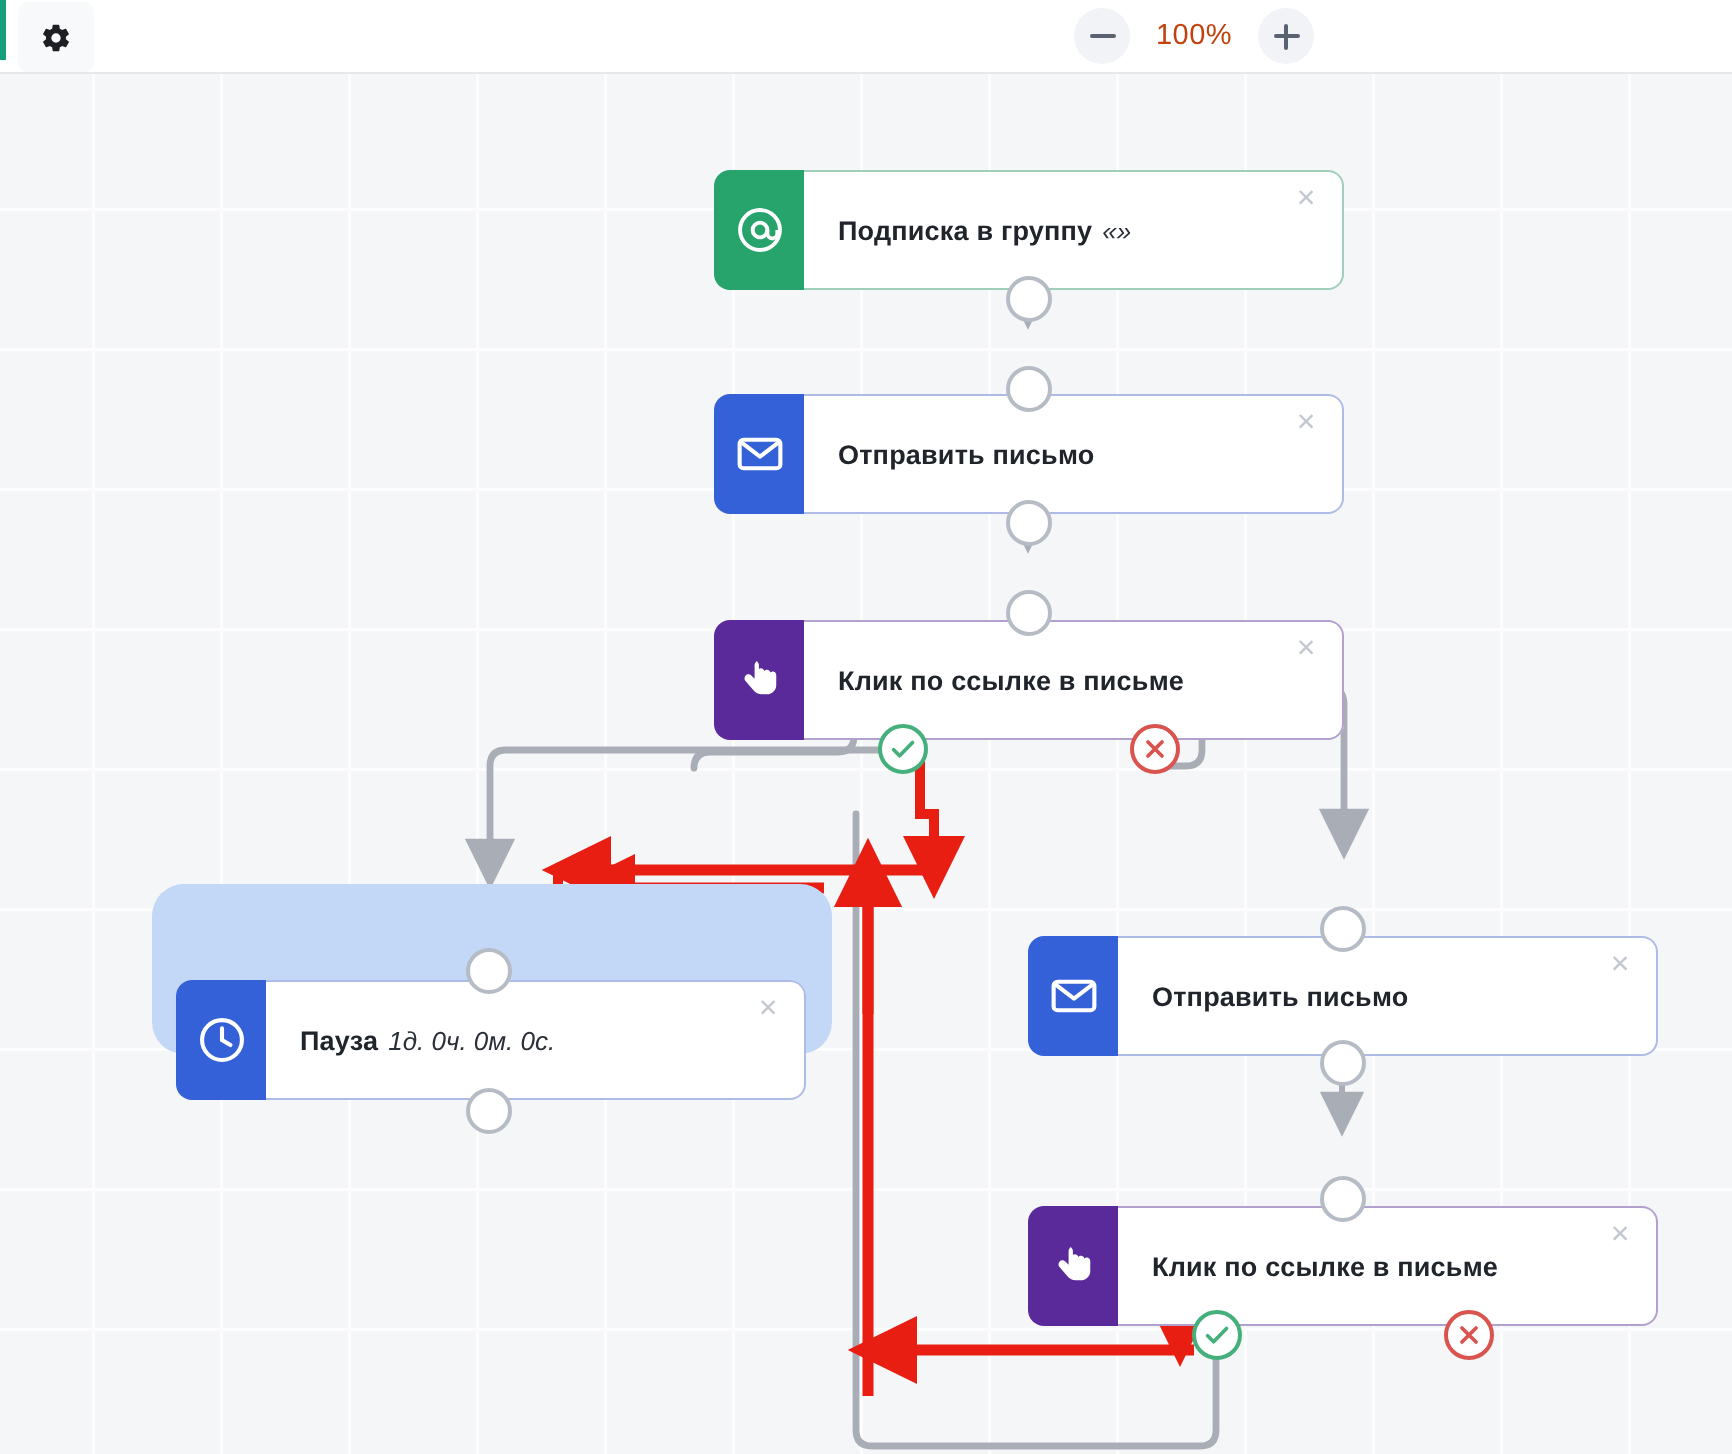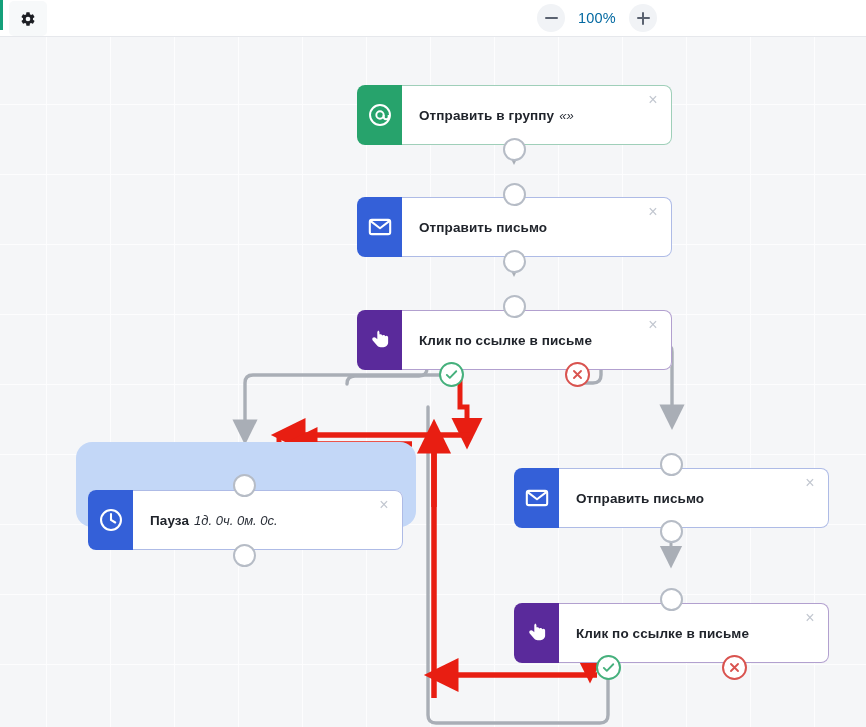--- a/index.html
+++ b/index.html
@@ -50,21 +50,21 @@
   }
   .zoom-btn span::before {
     content: ""; position: absolute; left: 0; top: 5.5px;
     width: 13px; height: 2.4px; background: #5a6270; border-radius: 1px;
   }
   .zoom-btn.plus span::after {
     content: ""; position: absolute; left: 5.3px; top: 0;
     width: 2.4px; height: 13px; background: #5a6270; border-radius: 1px;
   }
   #zoom-level {
-    font-size: 14.5px; color: #0369a1; min-width: 44px; text-align: center;
+    font-size: 14.5px; color: #c2410c; min-width: 44px; text-align: center;
     letter-spacing: 0.2px;
   }
 
   
   #canvas {
     position: absolute; left: 0; top: 37px;
     width: 866px; height: 690px;
     background-color: #f5f6f8;
     background-image:
       linear-gradient(to right, #fdfdfe 1.5px, transparent 1.5px),
@@ -220,21 +220,21 @@
 
   <div class="node green" style="left:357px; top:48px; width:315px;">
     <div class="node-icon">
       <svg width="26" height="26" viewBox="0 0 24 24" fill="none" stroke="#ffffff" stroke-width="1.8">
         <circle cx="12" cy="12" r="9.2"></circle>
         <circle cx="12" cy="12" r="3.4"></circle>
         <path d="M15.4 12v1.6a2.3 2.3 0 004.6 0V12"></path>
       </svg>
     </div>
     <div class="node-body">
-      <div class="node-label">Отправить в группу</div>
+      <div class="node-label">Подписка в группу</div>
       <div class="node-sub">«»</div>
       <div class="node-close">×</div>
     </div>
   </div>
   <div class="port" style="left:503px; top:101px;"></div>
 
   <div class="port" style="left:503px; top:146px;"></div>
   <div class="node blue" style="left:357px; top:160px; width:315px;">
     <div class="node-icon">
       <svg width="26" height="26" viewBox="0 0 24 24" fill="none" stroke="#ffffff" stroke-width="1.9" stroke-linejoin="round">

